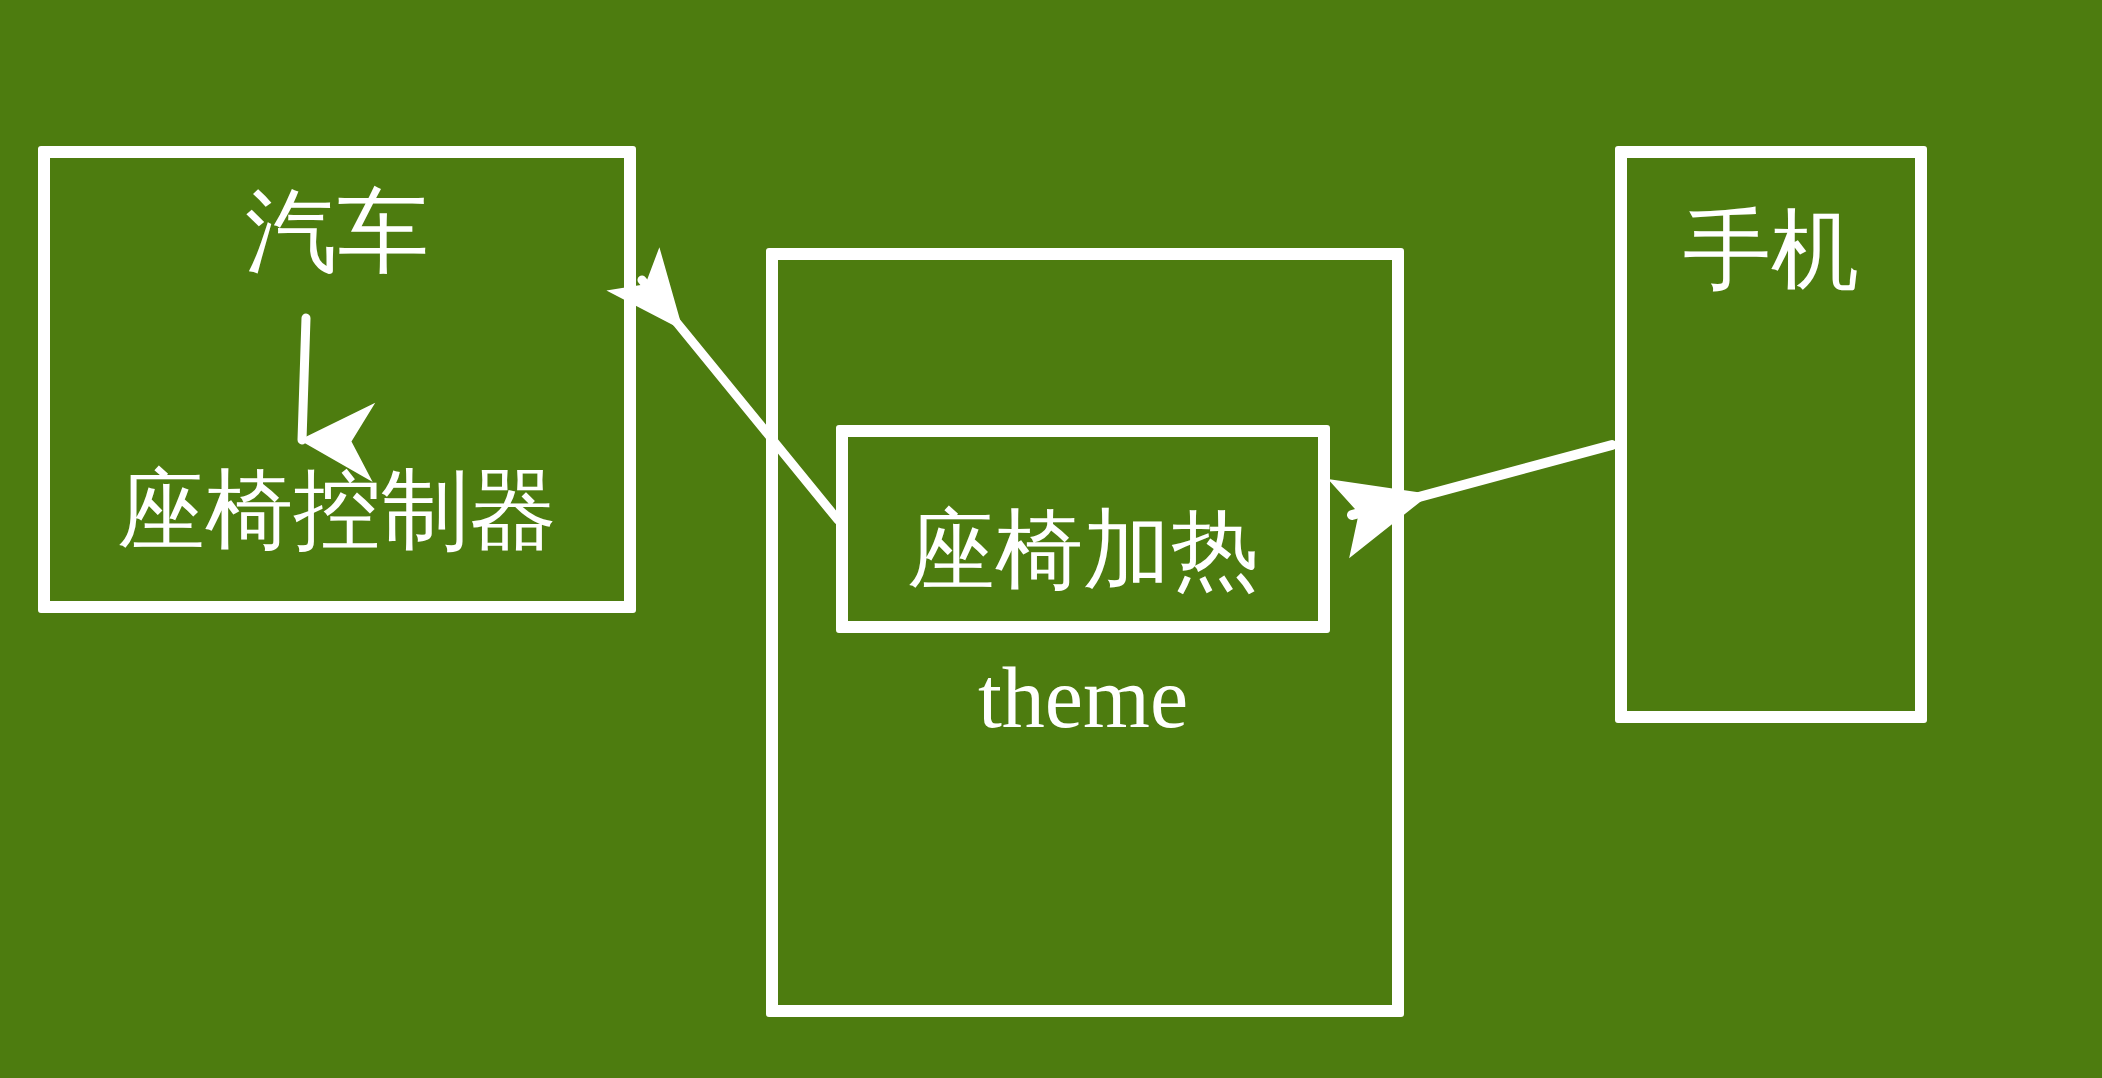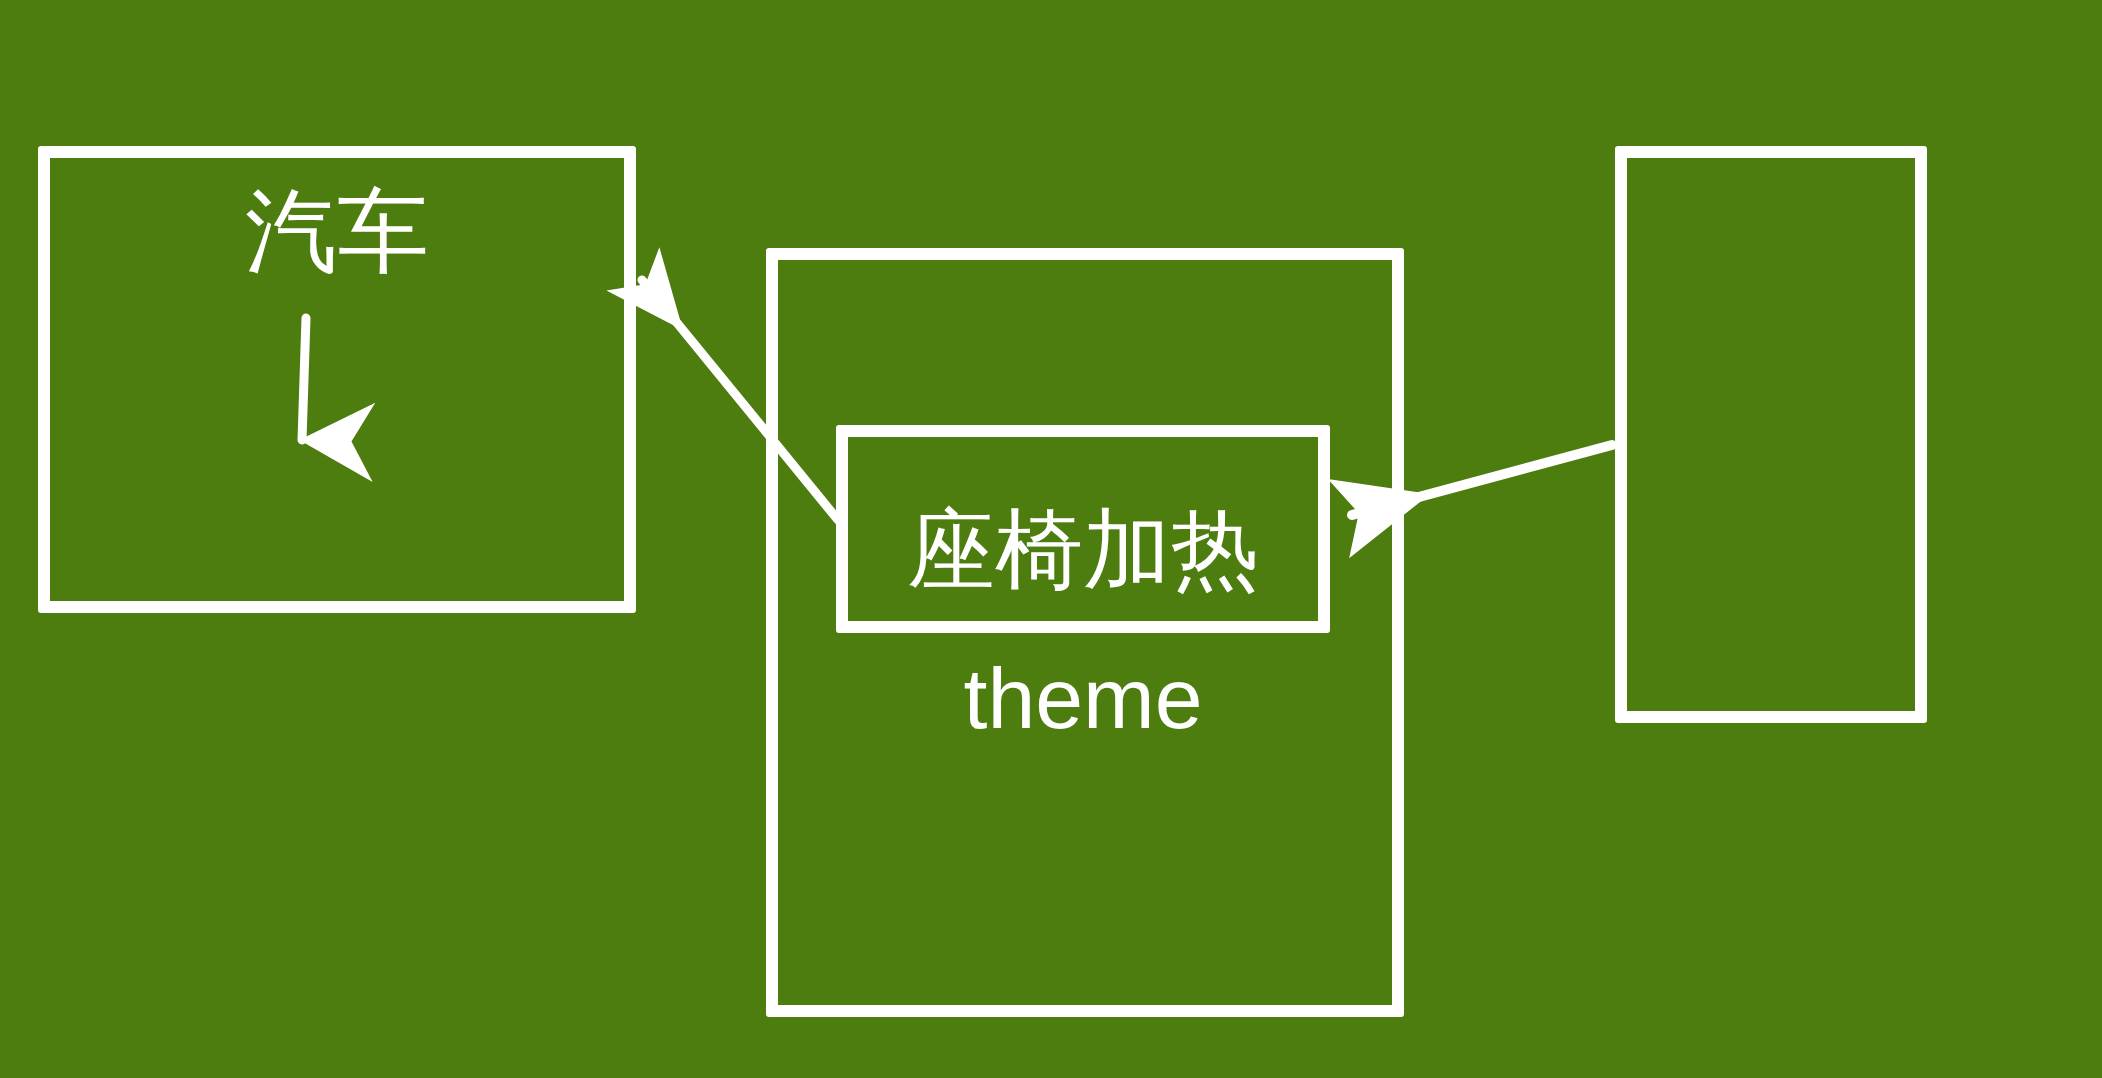--- a/index.html
+++ b/index.html
@@ -29,21 +29,21 @@
     color: #ffffff;
     white-space: nowrap;
     line-height: 1.0;
     text-align: center;
     letter-spacing: 0px;
   }
   .cjk {
     font-family: "DejaVu Sans", "Liberation Sans", sans-serif;
   }
   .latin {
-    font-family: Liberation Sans, sans-serif;
+    font-family: Liberation Serif, serif;
   }
   #arrows {
     position: absolute;
     left: 0;
     top: 0;
     width: 2102px;
     height: 1078px;
     pointer-events: none;
   }
   
@@ -81,22 +81,24 @@
 
     <line x1="306" y1="318" x2="302" y2="440" stroke="#ffffff" stroke-width="9" stroke-linecap="round" marker-end="url(#head-down)"></line>
 
     <line x1="838" y1="520" x2="642" y2="280" stroke="#ffffff" stroke-width="9" stroke-linecap="round" marker-end="url(#head-diag)"></line>
 
     <line x1="1612" y1="445" x2="1352" y2="515" stroke="#ffffff" stroke-width="10" stroke-linecap="round" marker-end="url(#head-left)"></line>
   </svg>
 
   <div class="box" id="box-car"></div>
   <div class="label cjk" id="label-car">汽车</div>
+  <div class="label cjk" id="label-seat-ctrl">座椅控制器</div>
 
   <div class="box" id="box-theme"></div>
 
   <div class="box" id="box-heat"></div>
   <div class="label cjk" id="label-seat-heat">座椅加热</div>
   <div class="label latin" id="label-theme">theme</div>
 
   <div class="box" id="box-phone"></div>
+  <div class="label cjk" id="label-phone">手机</div>
 
 </div>
 
 </body></html>

